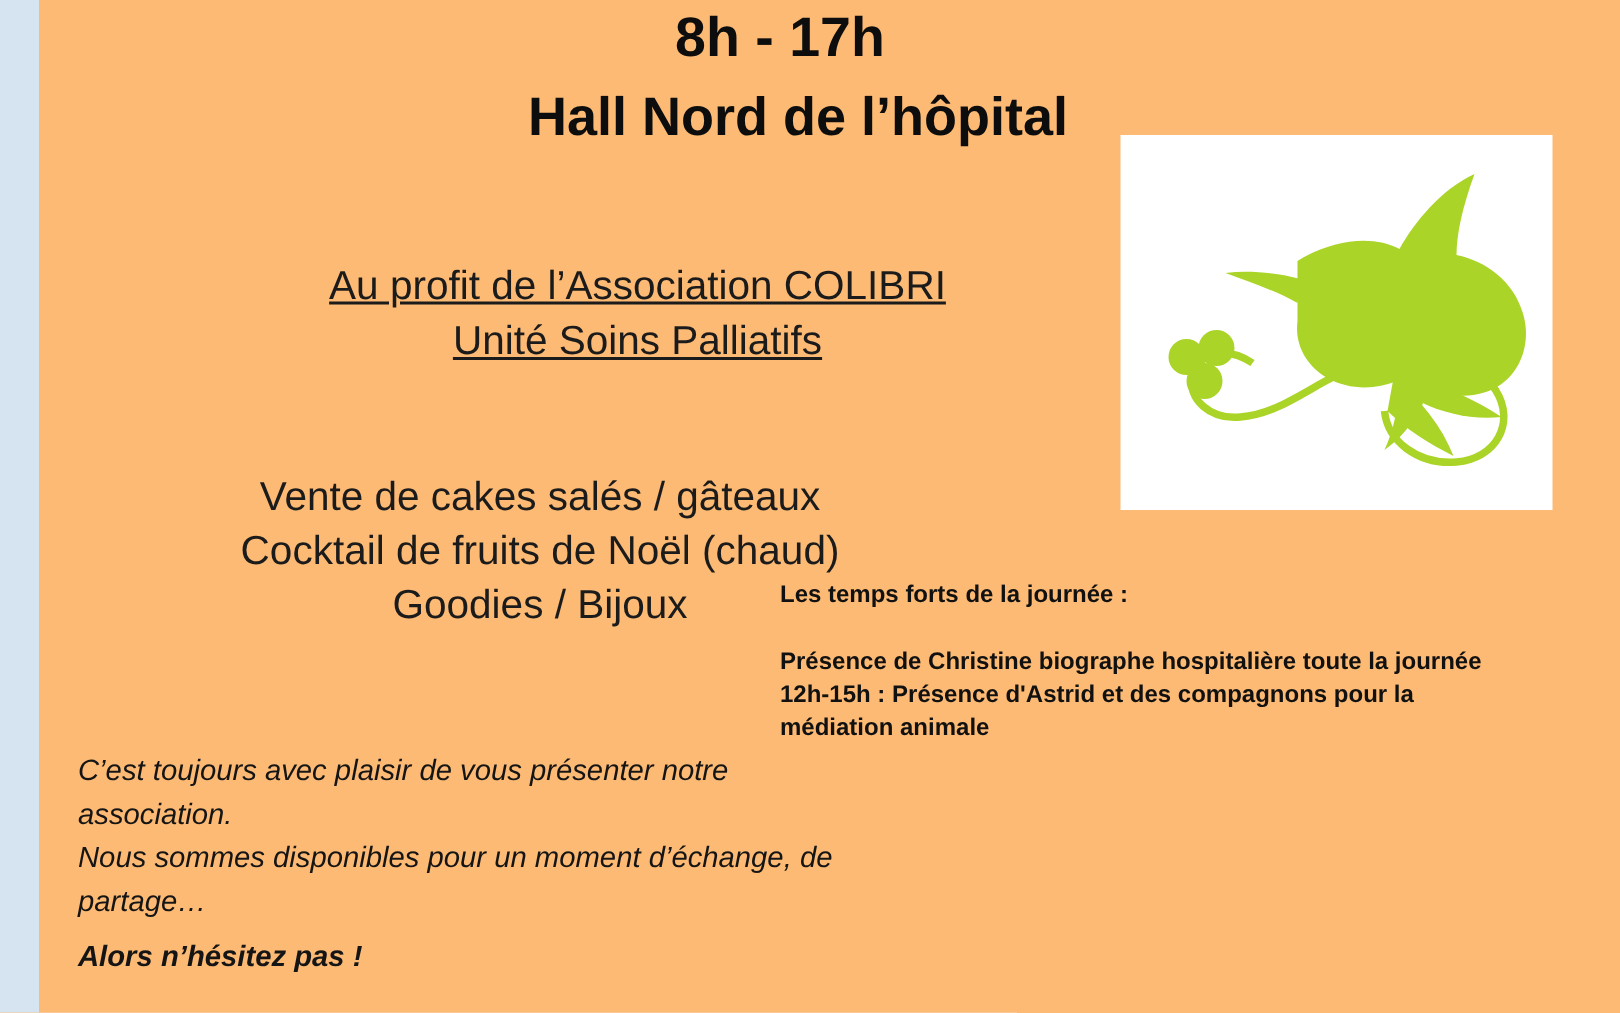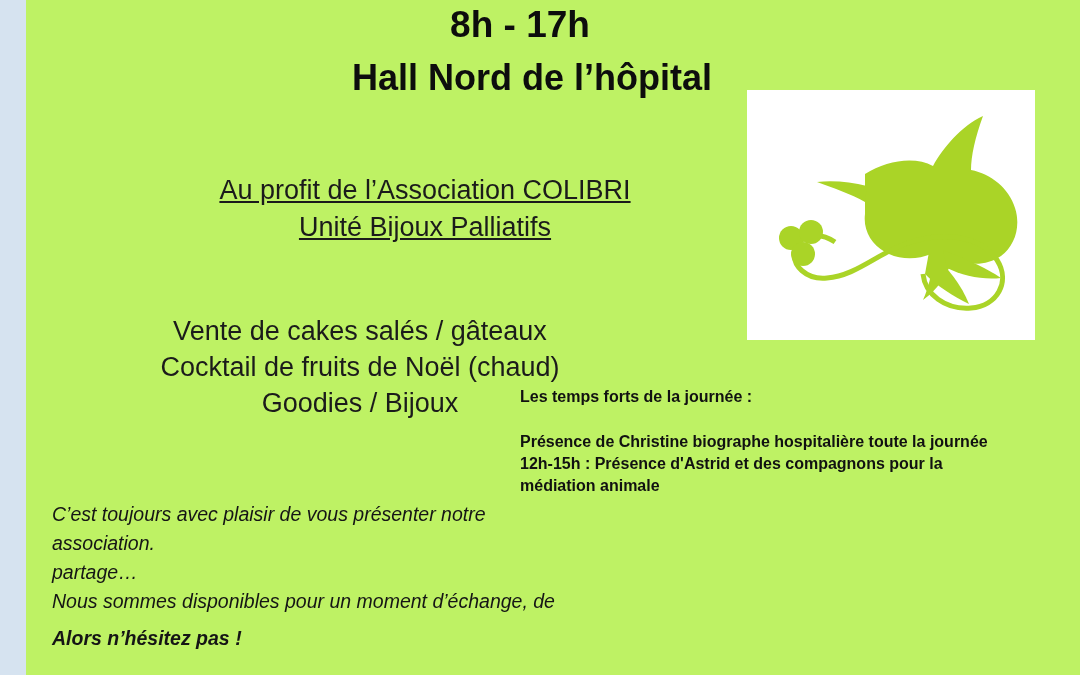--- a/index.html
+++ b/index.html
@@ -12,21 +12,21 @@
     background: #edf2f9;
     font-family: "Liberation Sans", sans-serif;
     color: #111111;
     overflow: hidden;
     position: relative;
   }
   .poster {
     position: relative;
     width: 1080px;
     height: 675px;
-    background: #bef264;
+    background: #fdba74;
   }
   .left-strip {
     position: absolute;
     left: 0;
     top: 0;
     width: 26px;
     height: 675px;
     background: #d6e3f0;
   }
   .heading-block {
@@ -134,21 +134,21 @@
 
   <div class="left-strip"></div>
 
   <div class="heading-block">
     <div class="title-time">8h - 17h</div>
     <div class="title-place">Hall Nord de l’hôpital</div>
   </div>
 
   <div class="assoc-block">
     <div class="assoc-line">Au profit de l’Association COLIBRI</div>
-    <div class="assoc-line">Unité Bijoux Palliatifs</div>
+    <div class="assoc-line">Unité Soins Palliatifs</div>
   </div>
 
   <div class="offer-block">
     <div class="offer-line">Vente de cakes salés / gâteaux</div>
     <div class="offer-line">Cocktail de fruits de Noël (chaud)</div>
     <div class="offer-line">Goodies / Bijoux</div>
   </div>
 
   <div class="logo-box">
     <svg viewBox="0 0 288 250" xmlns="http://www.w3.org/2000/svg">
@@ -175,18 +175,18 @@
   <div class="highlights">
     <div class="highlights-title">Les temps forts de la journée :</div>
     <div class="highlights-line">Présence de Christine biographe hospitalière toute la journée</div>
     <div class="highlights-line">12h-15h : Présence d'Astrid et des compagnons pour la</div>
     <div class="highlights-line">médiation animale</div>
   </div>
 
   <div class="closing">
     <p>C’est toujours avec plaisir de vous présenter notre</p>
     <p>association.</p>
+    <p>Nous sommes disponibles pour un moment d’échange, de</p>
     <p>partage…</p>
-    <p>Nous sommes disponibles pour un moment d’échange, de</p>
     <p class="bold">Alors n’hésitez pas !</p>
   </div>
 
 </div>
 
 </body></html>

